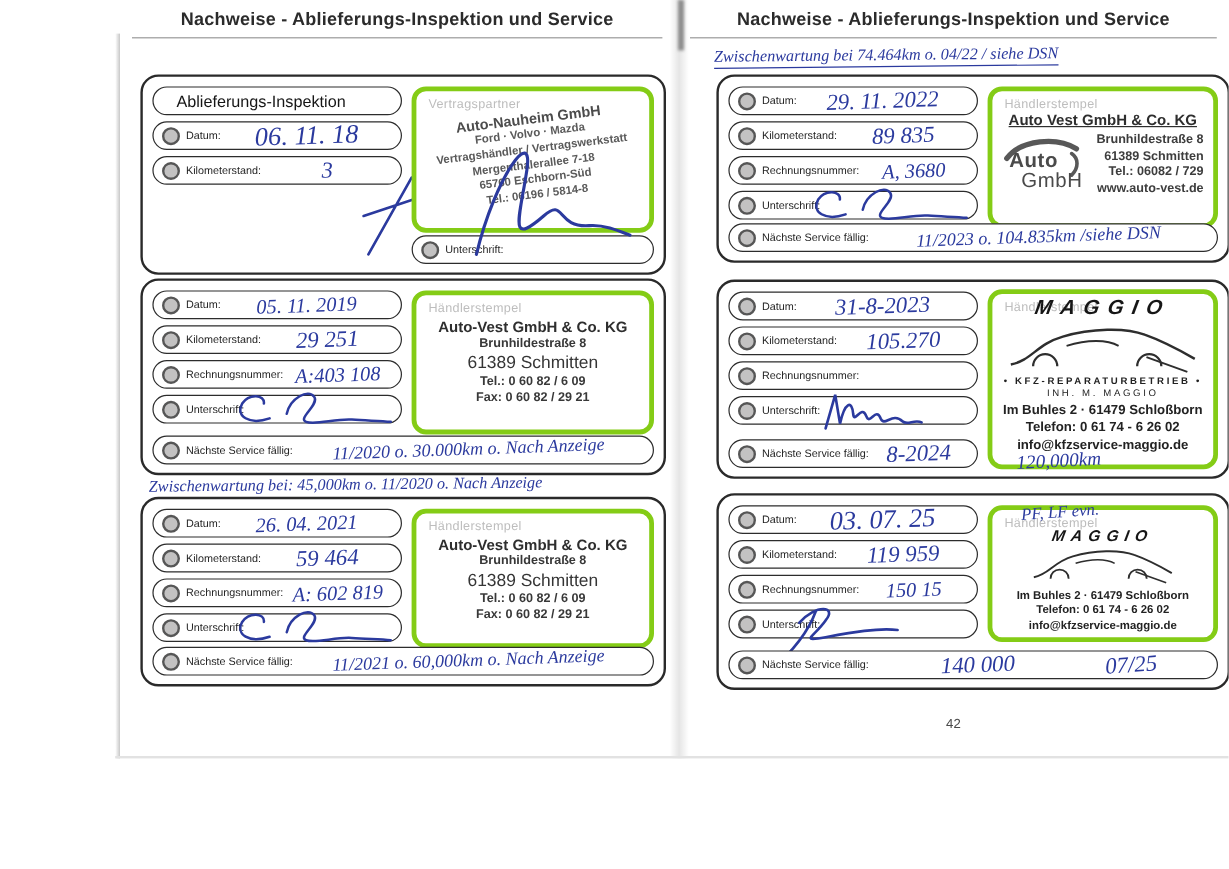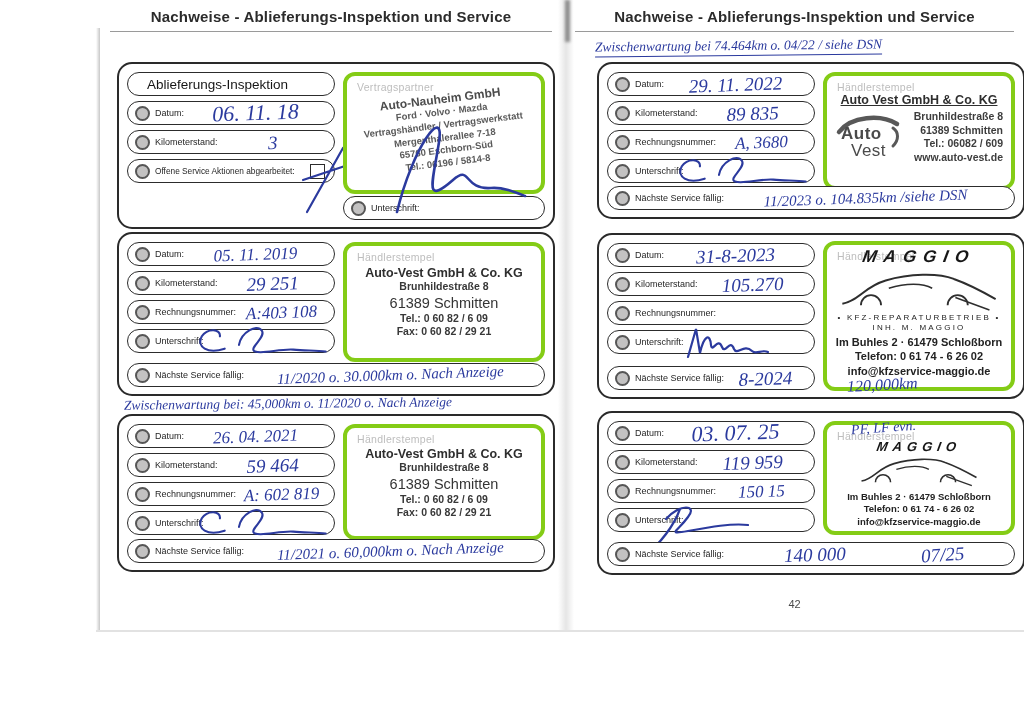--- a/index.html
+++ b/index.html
@@ -47,21 +47,21 @@
   
   .av-row{display:flex;align-items:flex-start;padding:0 8px;margin-top:3px;}
   .av-logo{position:relative;width:72px;height:56px;flex:none;color:#4a4a4a;}
   .av-a{position:absolute;left:6px;top:14px;font-size:17px;letter-spacing:.5px;font-weight:bold;}
   .av-v{position:absolute;left:16px;top:31px;font-size:17px;letter-spacing:.5px;}
   .av-lines{flex:1;text-align:right;font-size:10.5px;font-weight:bold;color:#3d3d3d;line-height:1.3;}
   
   .mg-logo{font-weight:bold;font-style:italic;letter-spacing:7px;transform:skewX(-10deg);
            font-size:17px;color:#161616;text-align:center;}
   .mg-logo.small{font-size:13px;letter-spacing:5px;}
-  .mg-kfz{font-size:8px;font-weight:normal;letter-spacing:2.2px;color:#222;}
+  .mg-kfz{font-size:8px;font-weight:bold;letter-spacing:2.2px;color:#222;}
   .mg-inh{font-size:8px;letter-spacing:2.2px;color:#222;margin-top:1px;}
   .mg-addr{font-weight:bold;font-size:11px;color:#222;line-height:1.3;margin-top:3px;}
   .mg-addr.small{font-size:9.5px;}
   .brow{position:absolute;left:8px;bottom:7px;height:24px;}
   .pagenum{position:absolute;top:598px;left:0;right:0;text-align:center;font-size:11px;color:#4a4a4a;}
   svg{display:block;}
   .sig{position:absolute;pointer-events:none;}
 </style>
 </head>
 <body>
@@ -84,25 +84,20 @@
         <div class="stad">
           <span class="dot"></span>
           <span class="lb">Datum:</span>
           <span class="hw hw22 val">06. 11. 18</span>
         </div>
         <div class="stad">
           <span class="dot"></span>
           <span class="lb">Kilometerstand:</span>
           <span class="hw hw19 val">3</span>
         </div>
-        <div class="stad">
-          <span class="dot"></span>
-          <span class="lb" style="font-size:8.3px;">Offene Service Aktionen abgearbeitet:</span>
-          <span class="chkbox"></span>
-        </div>
       </div>
 
       <svg class="sig" style="left:178px;top:78px;" width="56" height="76" viewBox="0 0 56 76">
         <path d="M46,6 L10,70 M6,38 L48,24" stroke="#2b3a9e" stroke-width="2.2" fill="none" stroke-linecap="round"></path>
       </svg>
 
       <div class="stampbox" style="top:8px;height:114px;">
         <span class="ghost">Vertragspartner</span>
         <div class="nauheim">
           <div class="nh1">Auto-Nauheim GmbH</div>
@@ -245,26 +240,26 @@
         <span class="ghost">Händlerstempel</span>
         <div class="st-c" style="margin-top:17px;">
           <div class="sv-name" style="font-size:12.5px;text-decoration:underline;">Auto Vest GmbH &amp; Co. KG</div>
           <div class="av-row">
             <div class="av-logo">
               <svg width="72" height="56" viewBox="0 0 72 56">
                 <path d="M4,22 C16,6 46,4 62,14" stroke="#585858" stroke-width="4.5" fill="none" stroke-linecap="round"></path>
                 <path d="M58,18 C64,22 64,30 58,36" stroke="#585858" stroke-width="3" fill="none" stroke-linecap="round"></path>
               </svg>
               <span class="av-a">Auto</span>
-              <span class="av-v">Vest</span>
+              <span class="av-v">GmbH</span>
             </div>
             <div class="av-lines">
               <div>Brunhildestraße 8</div>
               <div>61389 Schmitten</div>
-              <div>Tel.: 06082 / 609</div>
+              <div>Tel.: 06082 / 729</div>
               <div>www.auto-vest.de</div>
             </div>
           </div>
         </div>
       </div>
       <div class="stad brow" style="right:8px;">
         <span class="dot"></span>
         <span class="lb">Nächste Service fällig:</span>
         <span class="hw hw15 val">11/2023 o. 104.835km /siehe DSN</span>
       </div>

